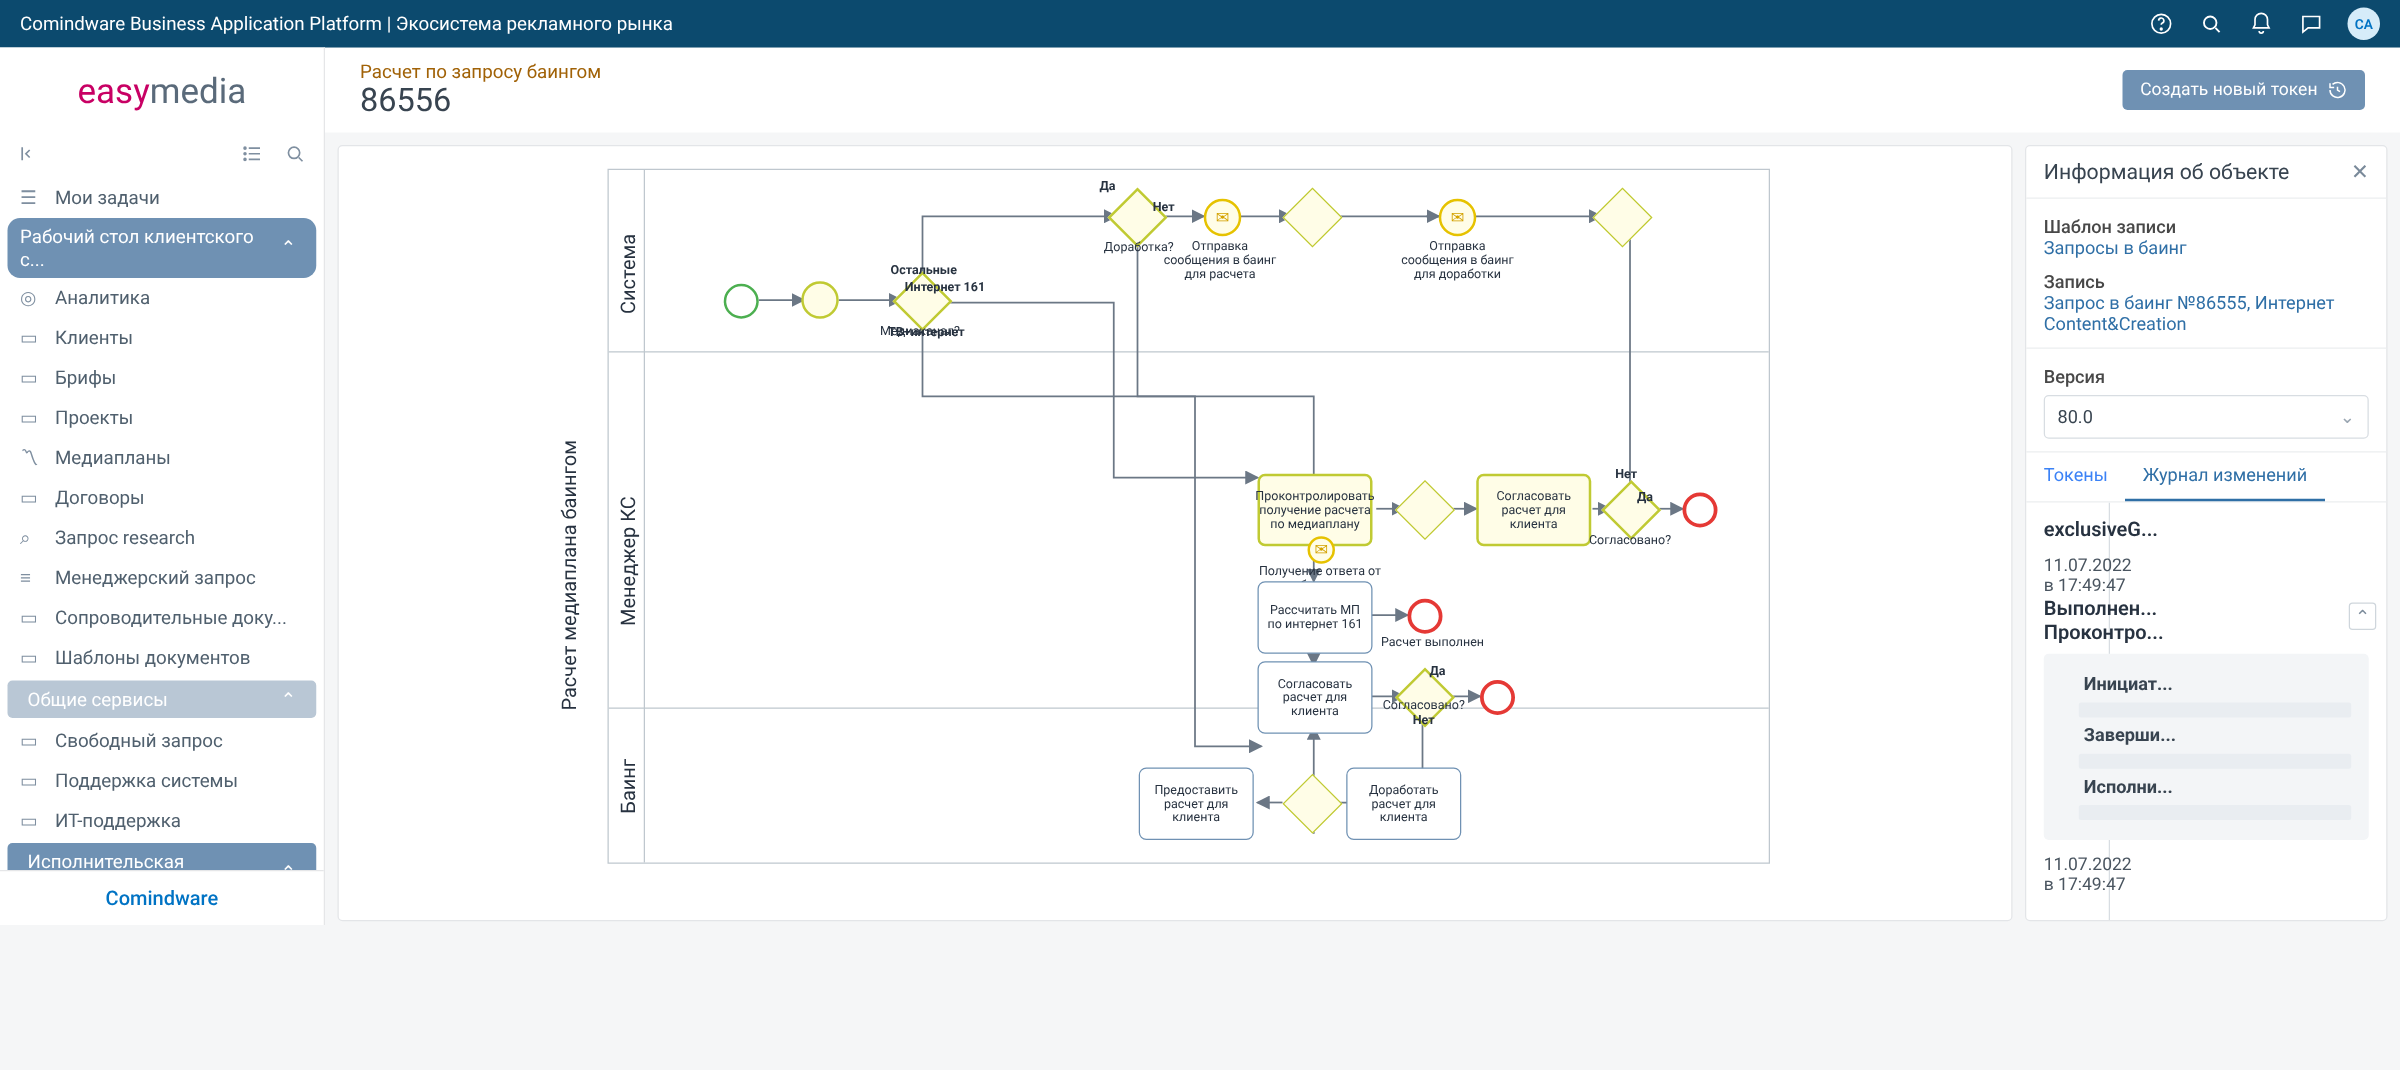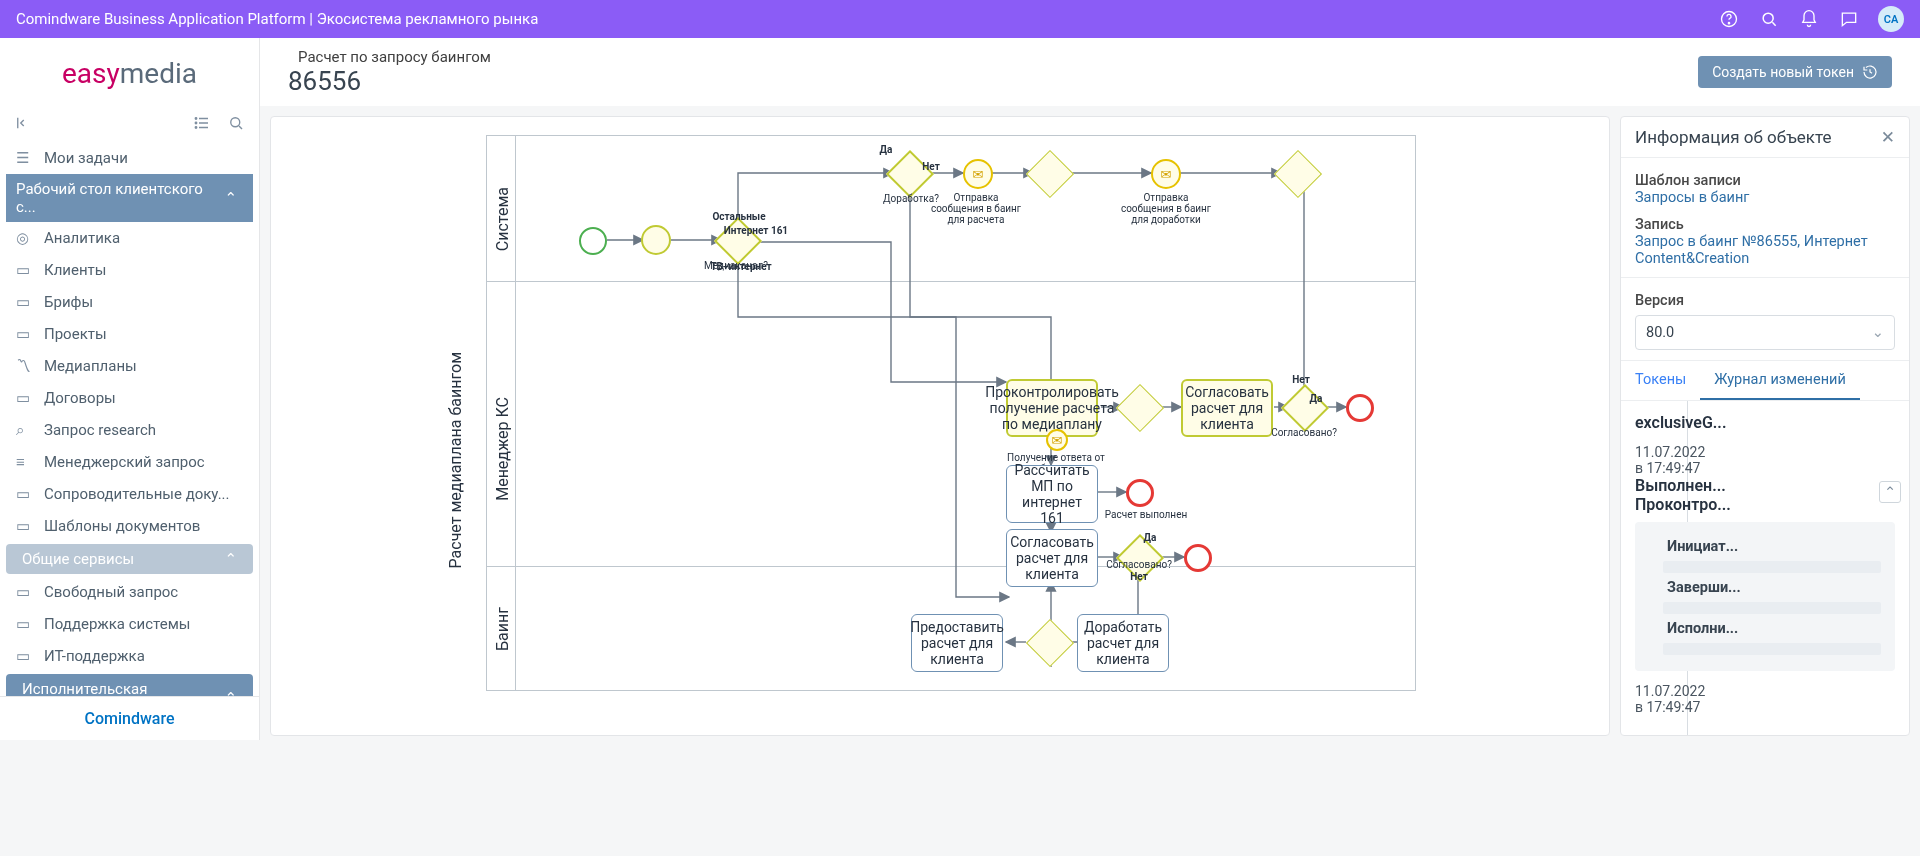--- a/index.html
+++ b/index.html
@@ -1,47 +1,47 @@
 <!DOCTYPE html>
 <html><head>
 <meta charset="utf-8">
 <style>
 * { margin:0; padding:0; box-sizing:border-box; font-family: -apple-system, "Segoe UI", Roboto, Arial, sans-serif; }
 body { background:#f5f6f7; overflow:hidden; width:1920px; height:856px; position:relative; }
 
 
-.topbar { height:38px; background:#8b5cf6; color:#fff; display:flex; align-items:center; padding:0 16px; font-size:15px; }
+.topbar { height:38px; background:#0c4a6e; color:#fff; display:flex; align-items:center; padding:0 16px; font-size:15px; }
 .topbar-title { flex:1; }
 .topbar-icons { display:flex; gap:18px; align-items:center; }
 .topbar-icons .ic { width:22px; height:22px; display:flex; align-items:center; justify-content:center; cursor:pointer; }
 .avatar { width:26px; height:26px; border-radius:50%; background:#d6ecf9; color:#0073c4; font-size:11px; font-weight:600; display:flex; align-items:center; justify-content:center; }
 
 .shell { display:flex; height:702px; }
 
 .logo-col { width:260px; background:#fff; border-right:1px solid #e5e6e8; display:flex; flex-direction:column; }
 .logo { height:70px; display:flex; align-items:center; justify-content:center; }
 .logo-txt { font-family: cursive; font-size:28px; color:#c80064; }
 .logo-txt span { color:#5a6a7a; }
 
 .sidebar-tools { display:flex; justify-content:space-between; padding:6px 14px; color:#7a8a9a; }
 .sidebar-tools .ic { cursor:pointer; }
 
 .nav { flex:1; overflow:auto; font-size:15px; color:#50606e; }
 .nav-item { display:flex; align-items:center; gap:10px; padding:7px 16px; cursor:pointer; }
 .nav-item .glyph { width:18px; color:#7f8fa0; display:inline-flex; }
-.nav-item.selected, .nav-section.selected { background:#6f91b3; color:#fff; border-radius:0; margin:0 6px; padding-left:10px; }
+.nav-item.selected, .nav-section.selected { background:#6f91b3; color:#fff; border-radius:10px; margin:0 6px; padding-left:10px; }
 .nav-section { display:flex; align-items:center; padding:6px 16px; background:#b9c7d5; color:#fff; font-size:15px; border-radius:4px; margin:2px 6px; cursor:pointer; }
 .nav-section .chev { margin-left:auto; }
 
 .brand-footer { height:44px; display:flex; align-items:center; justify-content:center; border-top:1px solid #e5e6e8; color:#0073c4; font-weight:500; }
 
 .main { flex:1; display:flex; flex-direction:column; }
 .page-head { height:70px; background:#fff; padding:10px 28px; display:flex; align-items:center; }
 .page-head-left { display:flex; flex-direction:column; }
-.breadcrumb { color:#404040; font-size:15px;margin-left:10px; }
+.breadcrumb { color:#a16207; font-size:15px; }
 .page-title { font-size:26px; color:#384450; }
 .page-head-btn { margin-left:auto; background:#6f91b3; color:#fff; border:none; border-radius:4px; padding:8px 14px; font-size:14px; display:flex; align-items:center; gap:8px; cursor:pointer; }
 
 .body-row { flex:1; display:flex; gap:10px; padding:10px; }
 .canvas-wrap { flex:1; background:#fff; border:1px solid #e3e5e8; border-radius:4px; position:relative; overflow:hidden; }
 
 .right-panel { width:290px; background:#fff; border:1px solid #e3e5e8; border-radius:4px; display:flex; flex-direction:column; font-size:14.5px; color:#384450; }
 .rp-head { display:flex; align-items:center; padding:10px 14px; border-bottom:1px solid #eceef0; font-size:17px; }
 .rp-head .x { margin-left:auto; cursor:pointer; color:#7a8a9a; }
 .rp-block { padding:10px 14px; border-bottom:1px solid #eceef0; }
@@ -59,21 +59,21 @@
 .j-date { font-size:14px; color:#4a5560; }
 .j-bold { font-weight:600; font-size:16px; color:#273240; white-space:nowrap; overflow:hidden; text-overflow:ellipsis; }
 .j-card { background:#f3f5f7; border-radius:4px; padding:10px 14px; margin-top:8px; font-size:14.5px;}
 .j-card ul { list-style:disc; padding-left:18px; }
 .j-card li { font-weight:700; margin:6px 0; white-space:nowrap; overflow:hidden; text-overflow:ellipsis; }
 .j-badge { position:absolute; left:54px; top:162px; width:24px; height:24px; border:1px solid #c6cdd4; border-radius:4px; background:#fff; display:flex; align-items:center; justify-content:center; font-size:13px; color:#7a8a9a;}
 .process-label { position:absolute; left:175px; top:235px; writing-mode:vertical-rl; transform:rotate(180deg); font-size:16px; color:#273240; }
 .lane-label { position:absolute; writing-mode:vertical-rl; transform:rotate(180deg); font-size:16px; color:#273240; text-align:center;}
 
 
-.task { position:absolute; width:92px; height:58px; border:1px solid #6f91b3; border-radius:6px; background:#fff; font-size:14px; text-align:center; display:flex; align-items:center; justify-content:center; padding:4px; color:#273240; }
+.task { position:absolute; width:92px; height:58px; border:1px solid #6f91b3; border-radius:6px; background:#fff; font-size:10px; text-align:center; display:flex; align-items:center; justify-content:center; padding:4px; color:#273240; }
 .task.hl { border:2px solid #c0ca33; background:#fffde7; }
 .gw { position:absolute; width:34px; height:34px; border:2px solid #c0ca33; background:#fffde7; transform:rotate(45deg); }
 .gw.blank { border:1.5px solid #c0ca33; background:#fffde7;}
 .ev-start { position:absolute; width:28px; height:28px; border:2px solid #4caf50; border-radius:50%; background:#fff; }
 .ev-mid { position:absolute; width:30px; height:30px; border:2px double #c0ca33; border-radius:50%; background:#fffde7; display:flex; align-items:center; justify-content:center; font-size:14px; color:#c0ca33;}
 .ev-end { position:absolute; width:28px; height:28px; border:3px solid #e53935; border-radius:50%; background:#fff; }
 .ev-msg { position:absolute; width:30px; height:30px; border:2px solid #e6c200; border-radius:50%; background:#fffde7; display:flex; align-items:center; justify-content:center; font-size:13px; }
 .ev-msg .env { color:#d4a200; }
 .node-label { position:absolute; font-size:10px; color:#273240; text-align:center; width:100px; }
 .node-label.b { font-weight:700; }

